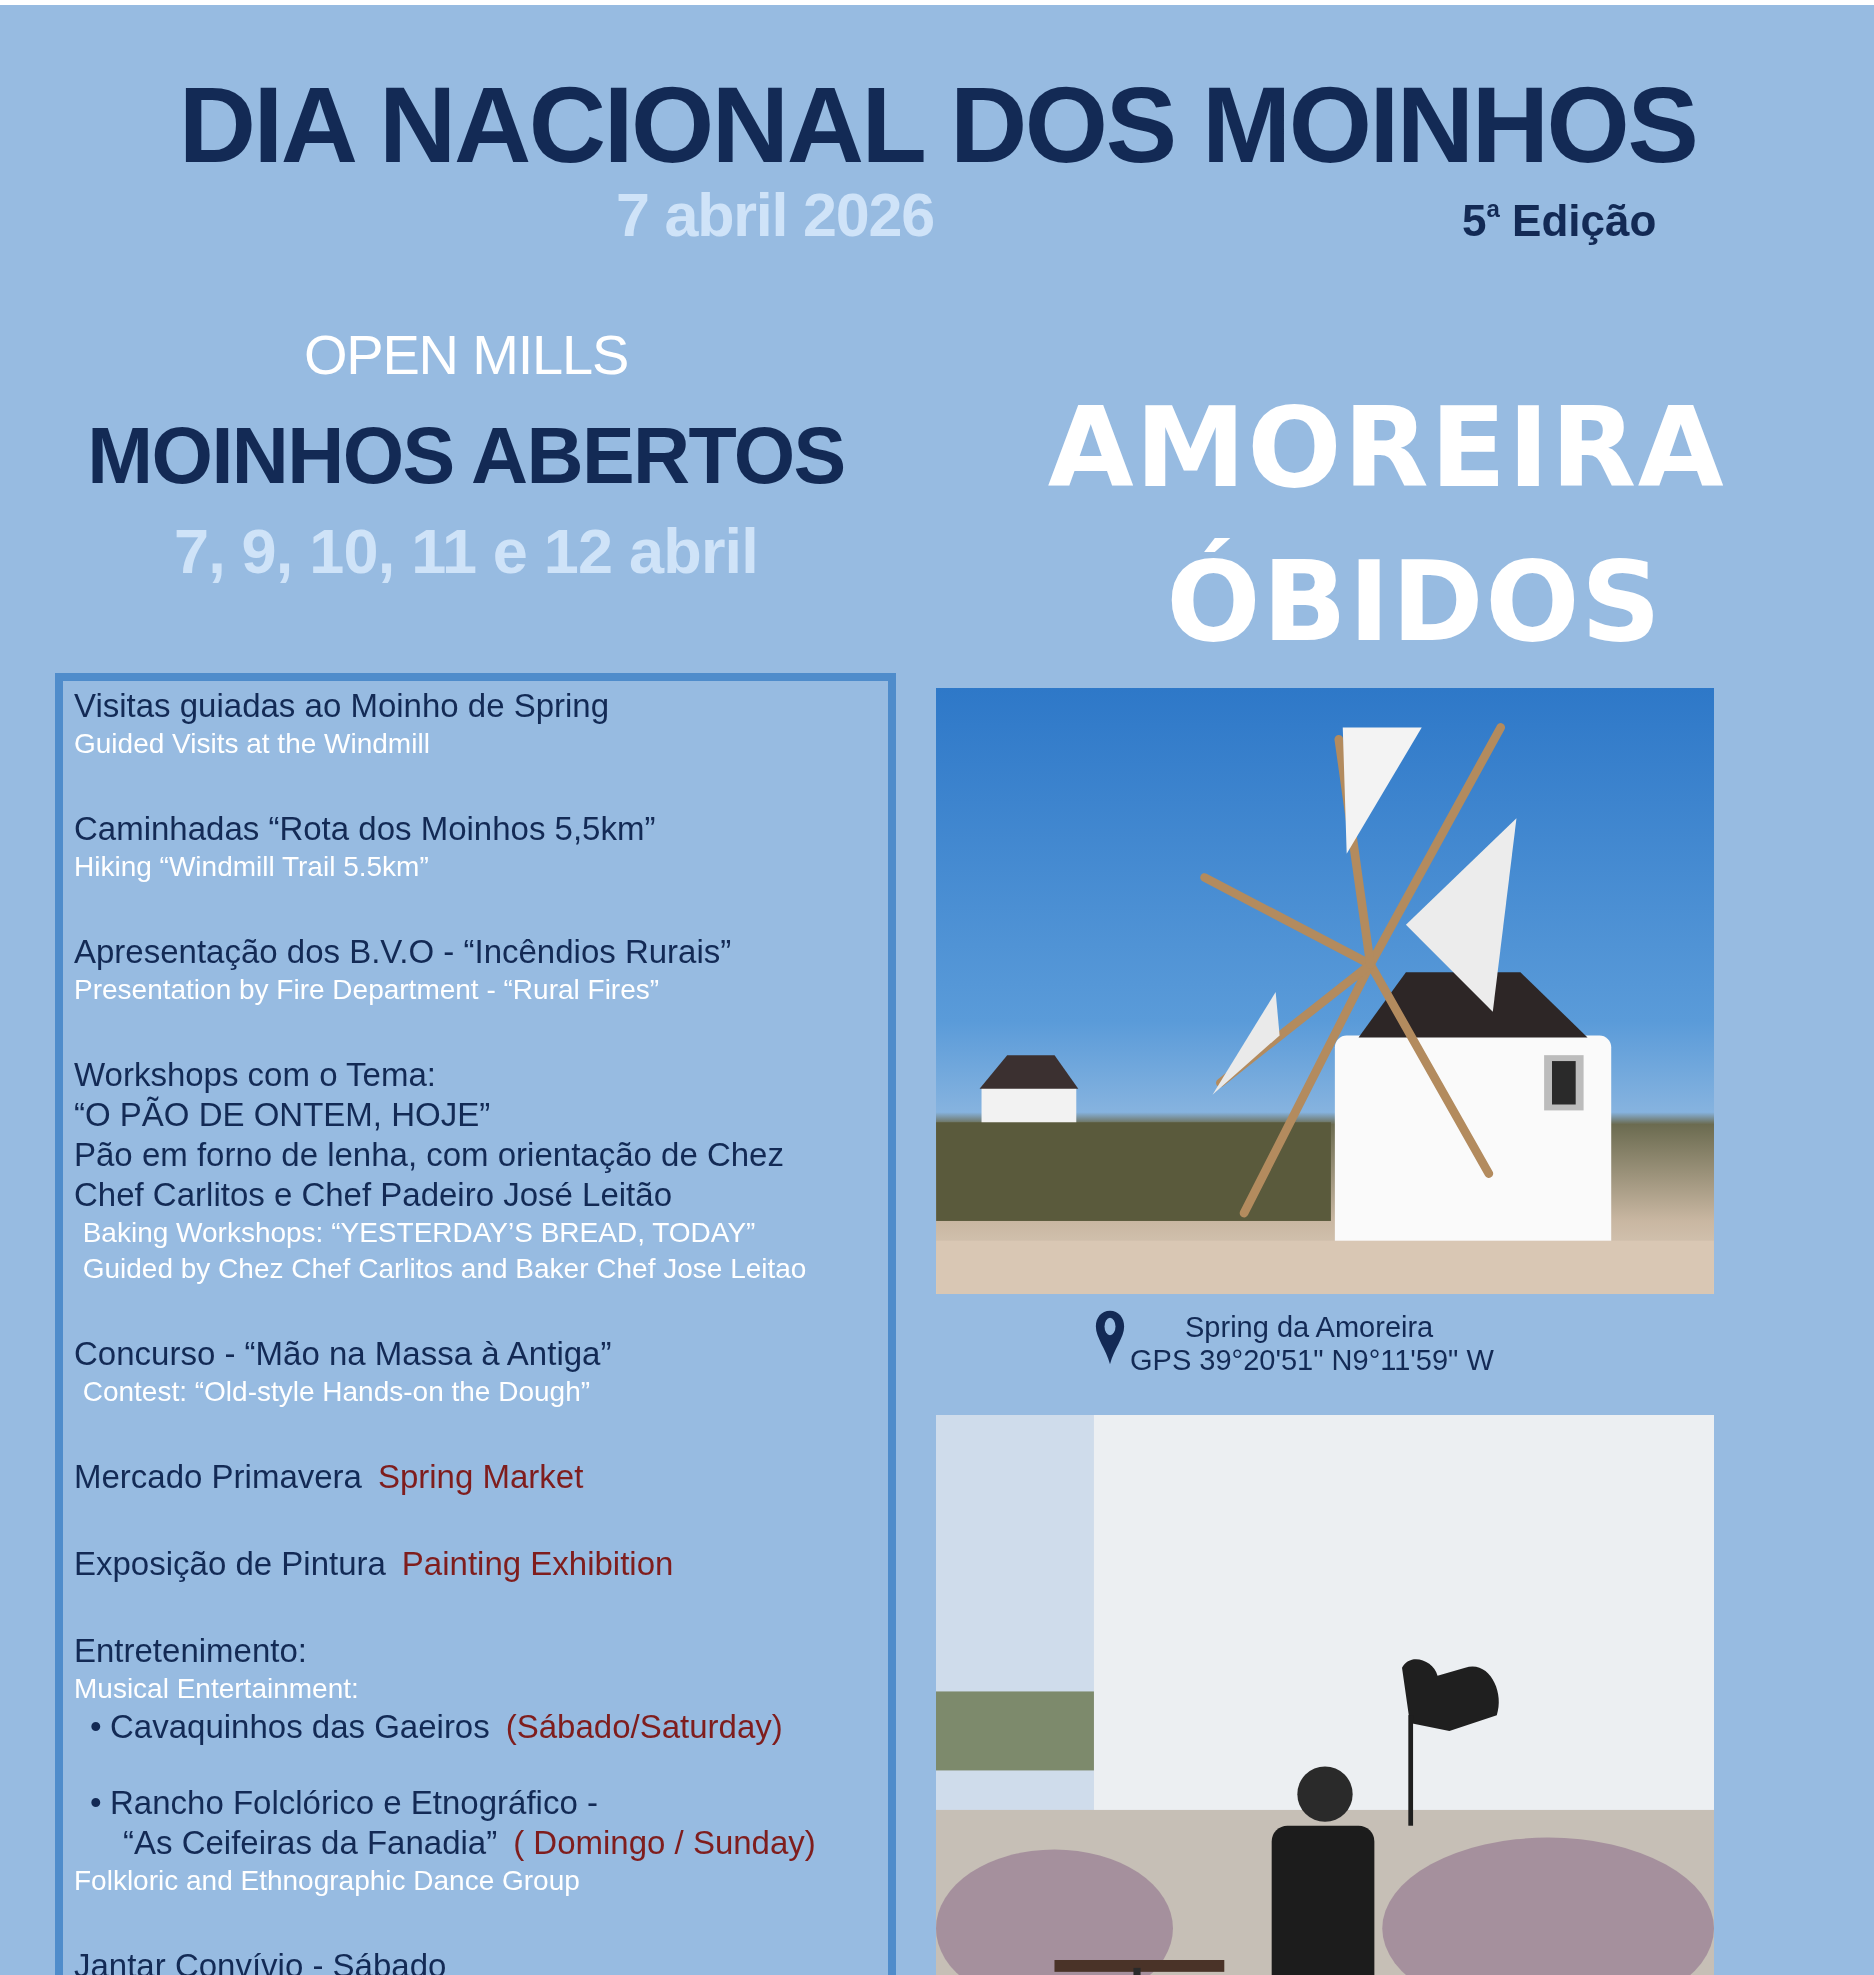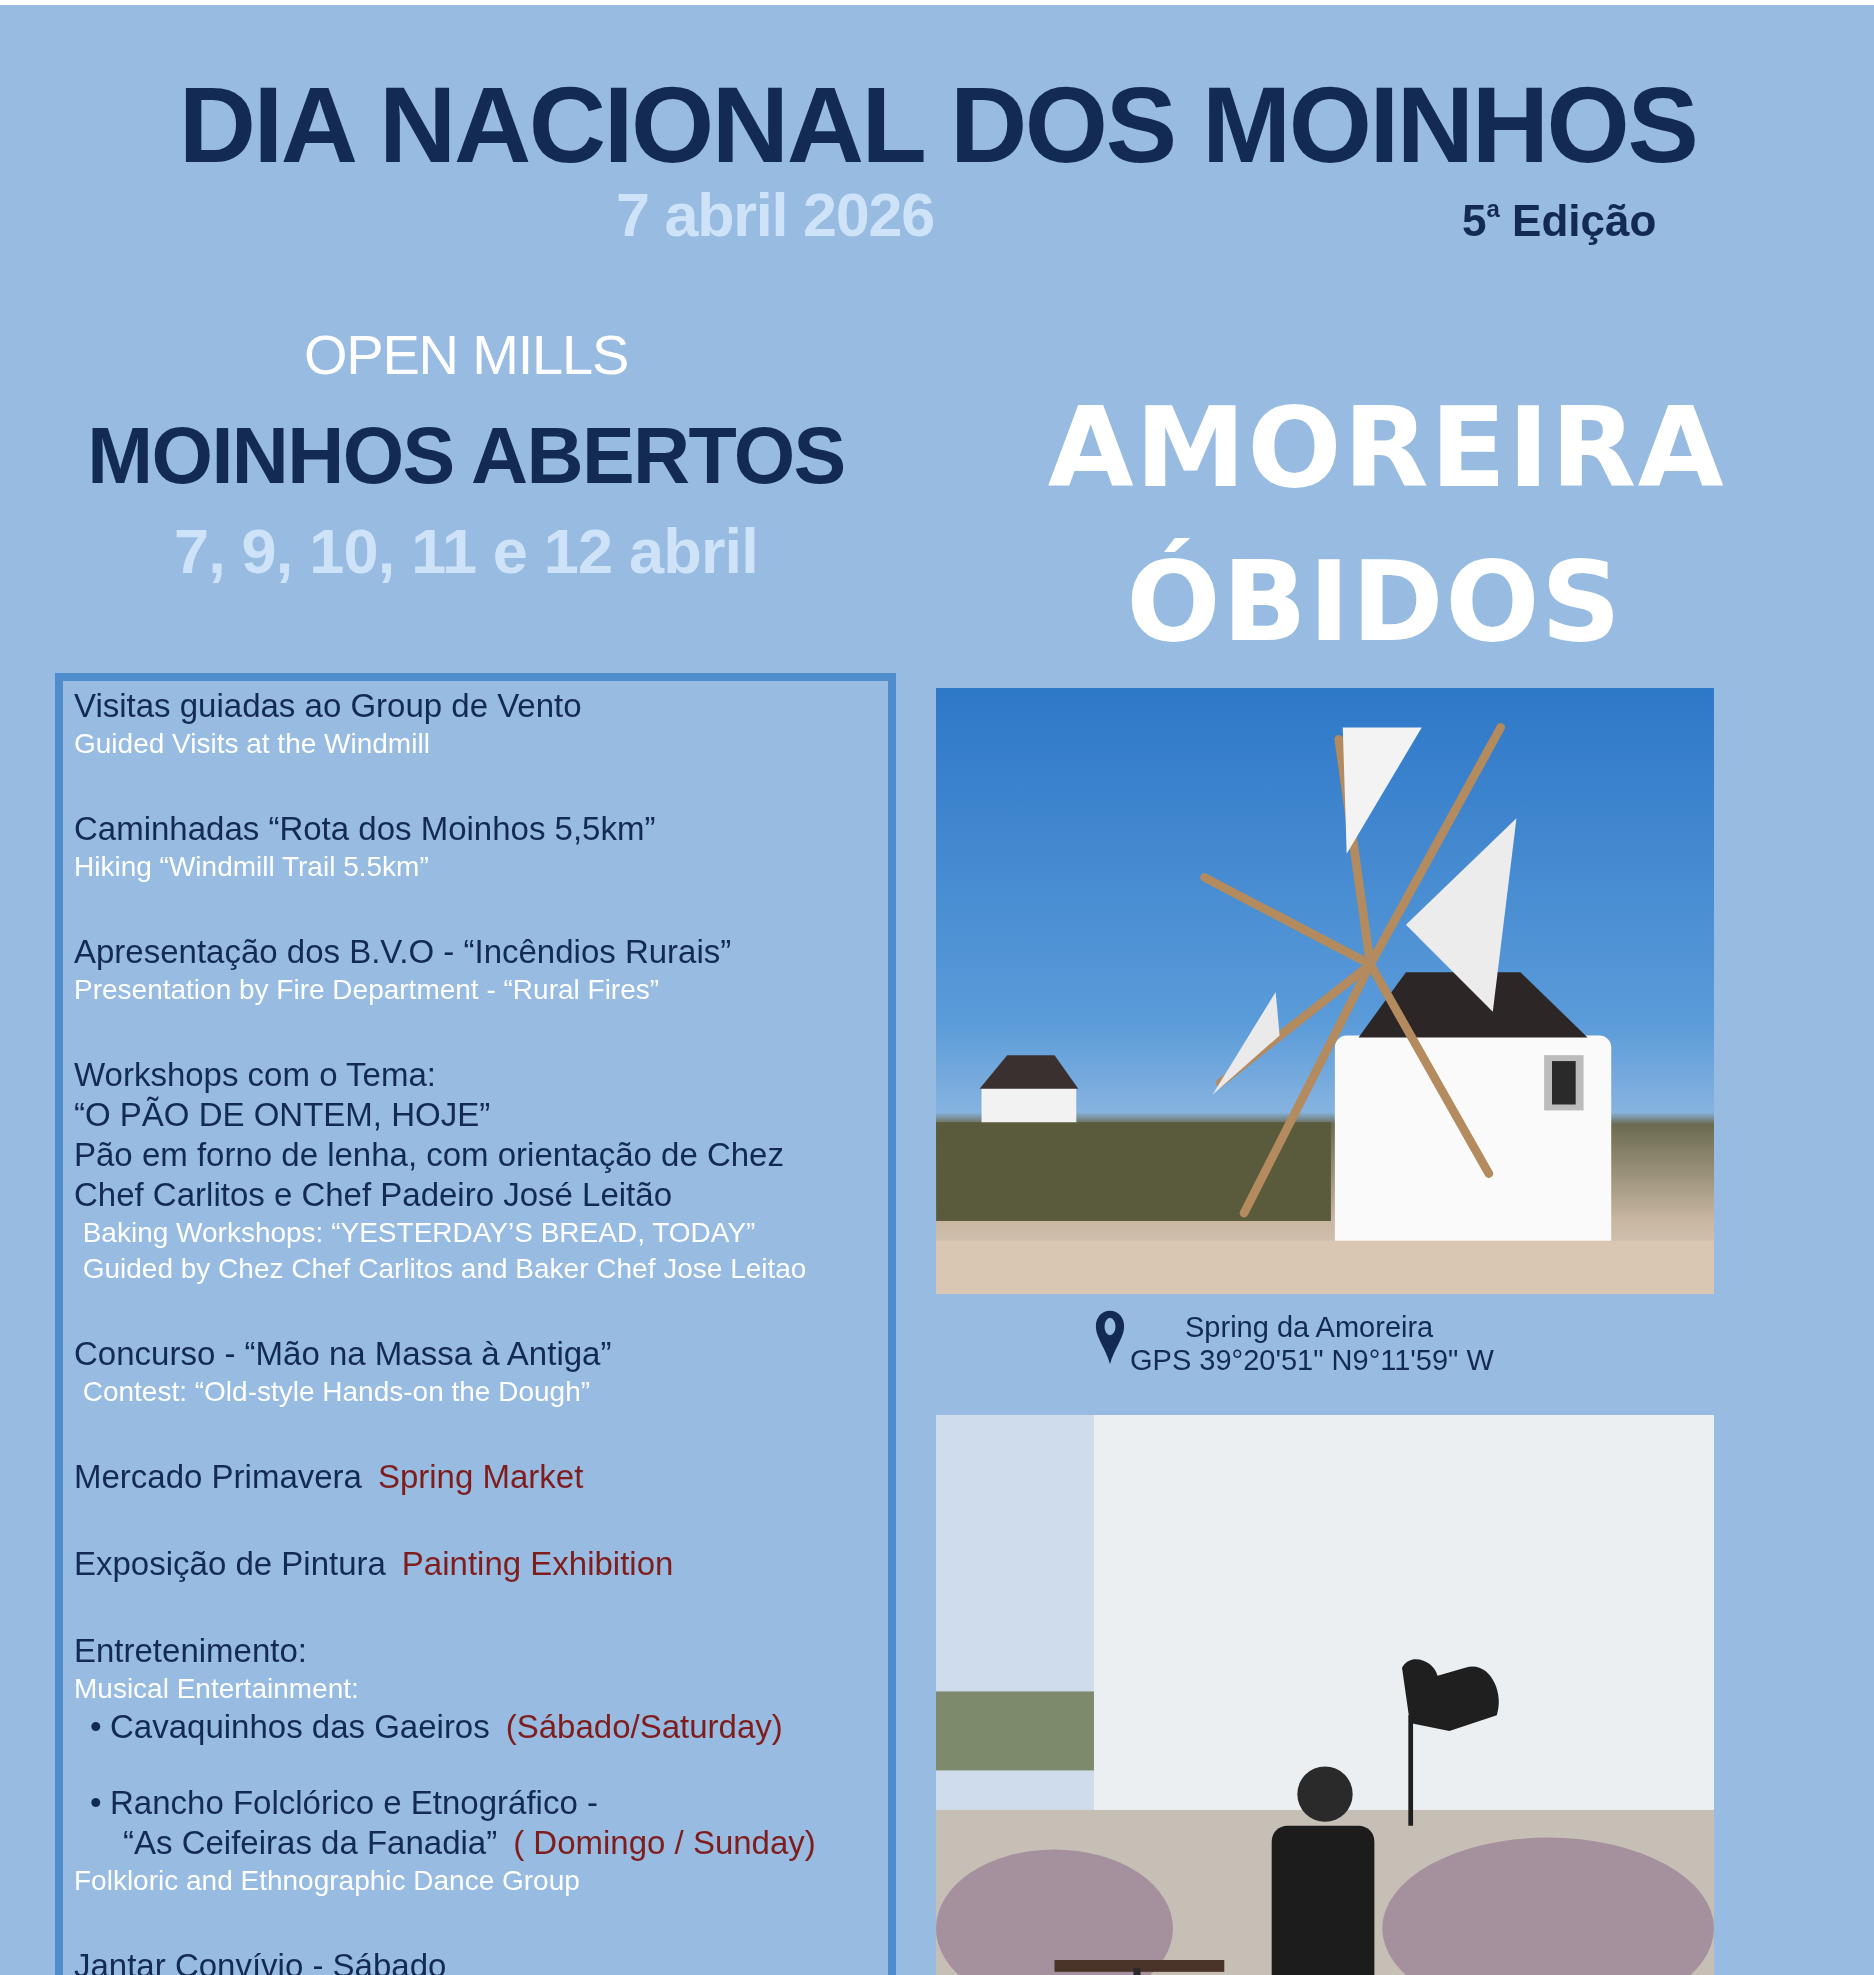--- a/index.html
+++ b/index.html
@@ -21,21 +21,21 @@
     font-size: 107px; font-weight: 700; letter-spacing: -2.4px; line-height: 1; }
   #main-date { left: 616px; top: 180px; font-size: 61px; font-weight: 700; line-height: 1; letter-spacing: -1.2px; }
   #edition { left: 1462px; top: 192px; font-size: 44px; font-weight: 700; line-height: 1; }
   #edition sup { font-size: 24px; vertical-align: 19px; }
 
   #open-mills { left: 0; width: 932px; top: 322px; text-align: center; font-size: 56px; font-weight: 400; line-height: 1; letter-spacing: -1.2px; }
   #moinhos-abertos { left: 0; width: 932px; top: 411px; text-align: center; font-size: 79px; font-weight: 700; line-height: 1; letter-spacing: -1.6px; }
   #open-dates { left: 0; width: 932px; top: 515px; text-align: center; font-size: 63px; font-weight: 700; line-height: 1; letter-spacing: -0.8px; }
 
   #place-1 { left: 932px; width: 909px; top: 387px; text-align: center; font-size: 111px; font-weight: 700; line-height: 1; letter-spacing: 1.6px; font-family: "DejaVu Sans", sans-serif; }
-  #place-2 { left: 920px; width: 909px; top: 541px; text-align: center; font-size: 111px; font-weight: 700; line-height: 1; letter-spacing: 1.6px; font-family: "DejaVu Sans", sans-serif; }
+  #place-2 { left: 960px; width: 909px; top: 541px; text-align: center; font-size: 111px; font-weight: 700; line-height: 1; letter-spacing: 1.6px; font-family: "DejaVu Sans", sans-serif; }
 
   #activities-box {
     left: 55px; top: 668px; width: 841px; height: 1546px;
     border: 8.7px solid #4f8ccb; box-sizing: border-box;
     padding: 5.5px 0 0 11px;
   }
   .act { margin-bottom: 47px; }
   .pt { color: #132a55; font-size: 33px; line-height: 40px; white-space: nowrap; }
   .en { color: #ffffff; font-size: 28px; line-height: 36px; white-space: nowrap; }
   .en.indent { padding-left: 8.7px; }
@@ -64,21 +64,21 @@
 
   <div id="open-mills" class="abs white">OPEN MILLS</div>
   <div id="moinhos-abertos" class="abs navy">MOINHOS ABERTOS</div>
   <div id="open-dates" class="abs pale">7, 9, 10, 11 e 12 abril</div>
 
   <div id="place-1" class="abs white">AMOREIRA</div>
   <div id="place-2" class="abs white">ÓBIDOS</div>
 
   <div id="activities-box" class="abs">
     <div class="act">
-      <div class="pt">Visitas guiadas ao Group de Vento</div>
+      <div class="pt">Visitas guiadas ao Moinho de Spring</div>
       <div class="en">Guided Visits at the Windmill</div>
     </div>
     <div class="act">
       <div class="pt">Caminhadas “Rota dos Moinhos 5,5km”</div>
       <div class="en">Hiking “Windmill Trail 5.5km”</div>
     </div>
     <div class="act">
       <div class="pt">Apresentação dos B.V.O - “Incêndios Rurais”</div>
       <div class="en">Presentation by Fire Department - “Rural Fires”</div>
     </div>

